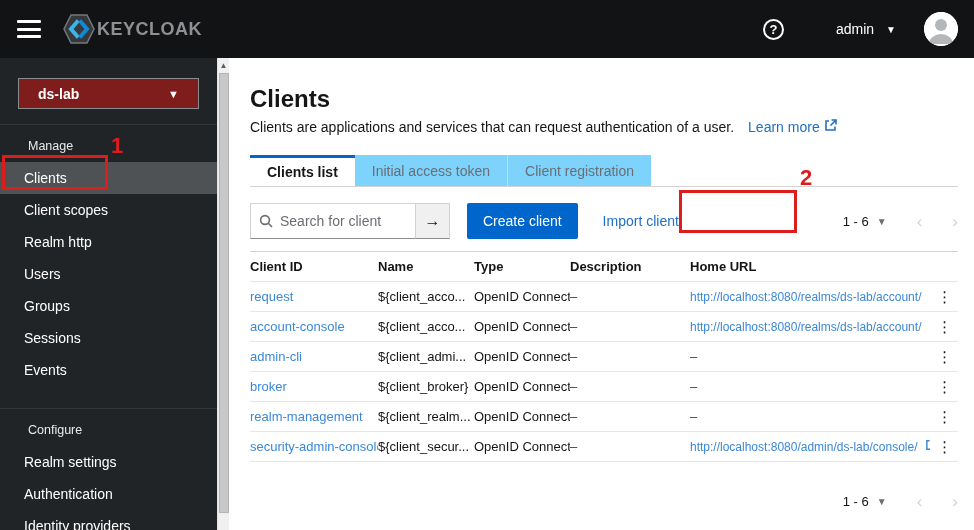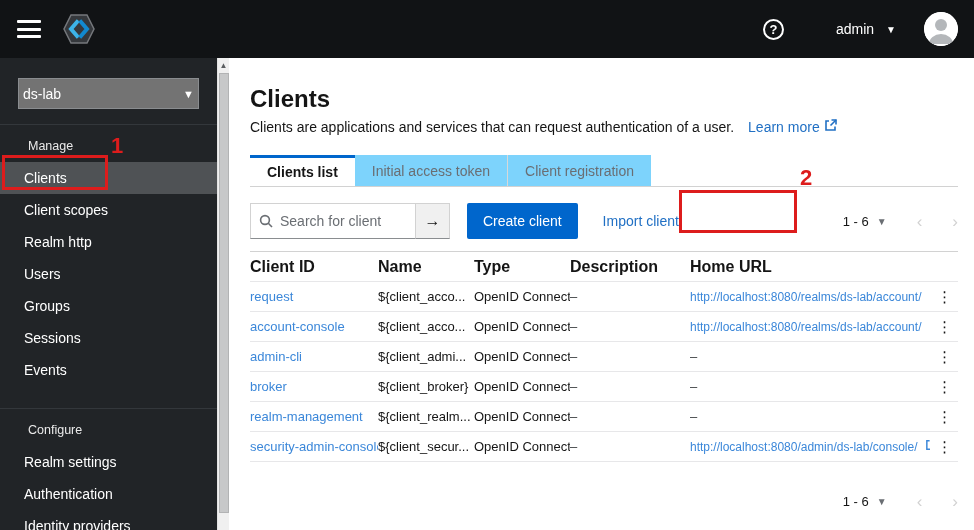--- a/index.html
+++ b/index.html
@@ -17,22 +17,22 @@
   .mast-right { margin-left:auto; display:flex; align-items:center; }
   .help-icon { width:21px; height:21px; border:2px solid #fff; border-radius:50%; color:#fff;
                font-size:13px; font-weight:bold; display:flex; align-items:center; justify-content:center;
                margin-right:52px; cursor:pointer; }
   .user-menu { display:flex; align-items:center; color:#fff; font-size:14px; cursor:pointer; margin-right:28px; }
   .user-caret { margin-left:12px; font-size:10px; color:#fff; }
   .avatar { width:34px; height:34px; border-radius:50%; overflow:hidden; margin-right:16px; background:#fff; }
 
   
   .sidebar { position:absolute; top:58px; left:0; width:217px; height:472px; background:#212427; color:#fff; }
-  .realm-select { margin:20px 18px 0 18px; height:31px; background:#737373; border:1px solid #8a8d90;
-                  display:flex; align-items:center; padding:0 4px; font-size:14px; cursor:pointer; }
+  .realm-select { margin:20px 18px 0 18px; height:31px; background:#7f1d1d; border:1px solid #8a8d90;
+                  display:flex; align-items:center; padding:0 19px; font-size:14px; cursor:pointer;font-weight:bold; }
   .realm-select .caret { margin-left:auto; font-size:11px; color:#fff; }
   .sb-divider { border-top:1px solid #33373b; margin-top:15px; }
   .sb-section-label { font-size:12.5px; color:#eaeaea; padding:14px 0 9px 28px; }
   .nav-item { height:32px; line-height:32px; padding-left:24px; font-size:14px; color:#fff; cursor:pointer; }
   .nav-item.selected { background:#4f5255; }
   .sb-divider2 { border-top:1px solid #33373b; margin-top:22px; }
 
   
   .sb-scrollbar { position:absolute; top:58px; left:217px; width:12px; height:472px; background:#f0f0f0;
                   border-left:1px solid #e3e3e3; }
@@ -74,21 +74,21 @@
 
   .pagination { margin-left:auto; display:flex; align-items:center; }
   .pg-range { font-size:13px; color:#151515; display:flex; align-items:center; cursor:pointer; }
   .pg-range .caret { font-size:10px; color:#6a6e73; margin-left:8px; }
   .pg-prev,.pg-next { font-size:17px; color:#d2d2d2; margin-left:30px; cursor:default;
                       background:none; border:none; line-height:1; }
 
   
   table { width:708px; margin-top:12px; border-collapse:collapse; table-layout:fixed; }
   thead tr { border-top:1px solid #d2d2d2; border-bottom:1px solid #e7e7e9; }
-  th { text-align:left; font-size:16px; font-weight:bold; color:#151515; height:30px; padding:0; }
+  th { text-align:left; font-size:13px; font-weight:bold; color:#151515; height:30px; padding:0; }
   tbody tr { border-bottom:1px solid #e7e7e9; }
   td { font-size:13px; color:#151515; height:30px; padding:0; white-space:nowrap; overflow:hidden; }
   .cell-link { color:#3b87d9; text-decoration:none; cursor:pointer; }
   .cell-url { font-size:12px; }
   .dash { color:#3c3f42; }
   .kebab-cell { text-align:right; padding-right:6px; }
   .kebab { font-size:15px; color:#151515; letter-spacing:0; cursor:pointer; background:none; border:none; }
   .bottom-pagination { display:flex; justify-content:flex-end; margin-top:31px; }
 
   
@@ -109,20 +109,21 @@
       <span></span>
   </div>
   <div class="brand">
     <span style="display:flex;">
       <svg width="32" height="30" viewBox="0 0 32 30">
         <polygon points="8,1 24,1 31,15 24,29 8,29 1,15" fill="#35383c" stroke="#75787c" stroke-width="1.5"></polygon>
         <path d="M14 8 L8 15 L14 22" fill="none" stroke="#3db4e8" stroke-width="4" stroke-linecap="square"></path>
         <path d="M18 8 L24 15 L18 22" fill="none" stroke="#1289cf" stroke-width="4" stroke-linecap="square"></path>
       </svg>
     </span>
+    <span class="brand-text">KEYCLOAK</span>
   </div>
   <div class="mast-right">
     <div class="help-icon">?</div>
     <div class="user-menu">
       <span>admin</span>
       <span class="user-caret">▼</span>
     </div>
     <div class="avatar">
       <svg width="34" height="34" viewBox="0 0 34 34">
         <circle cx="17" cy="17" r="17" fill="#ffffff"></circle>

